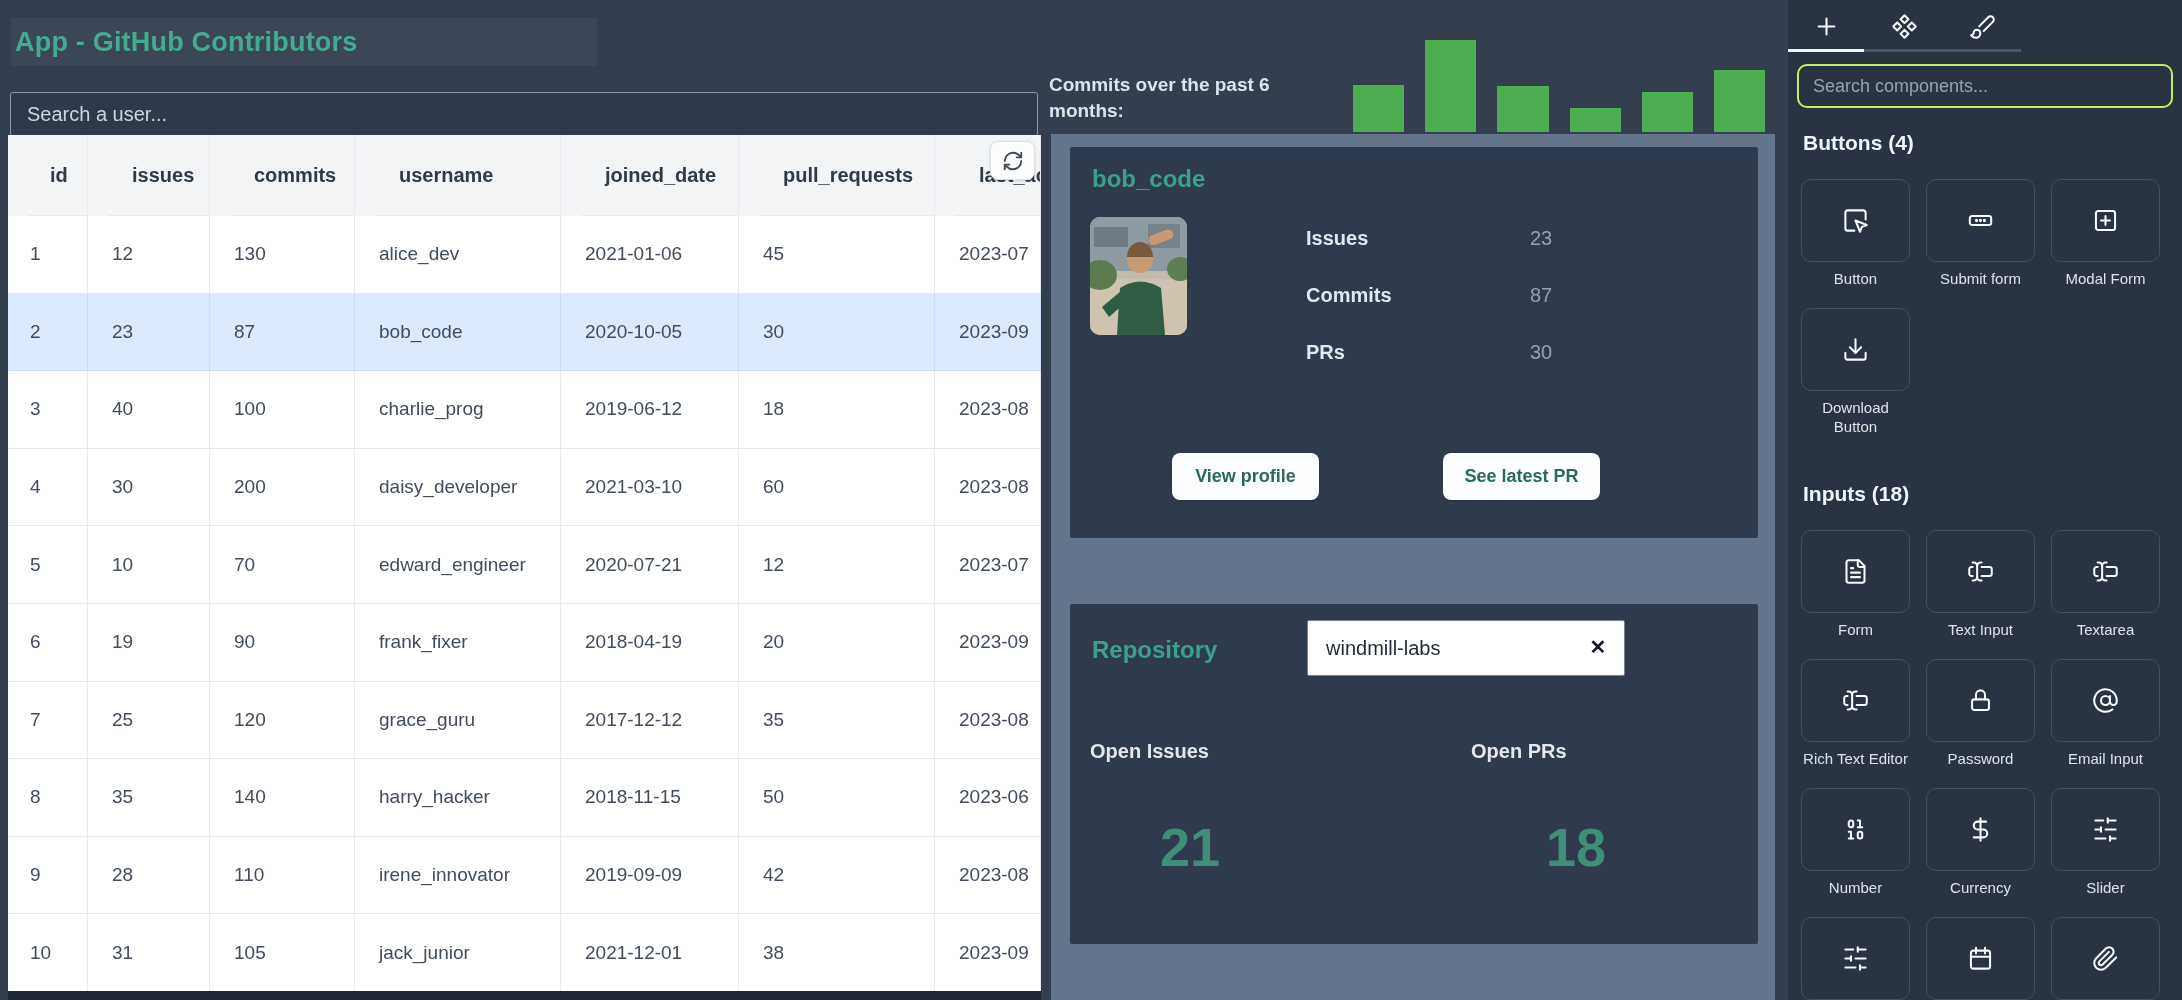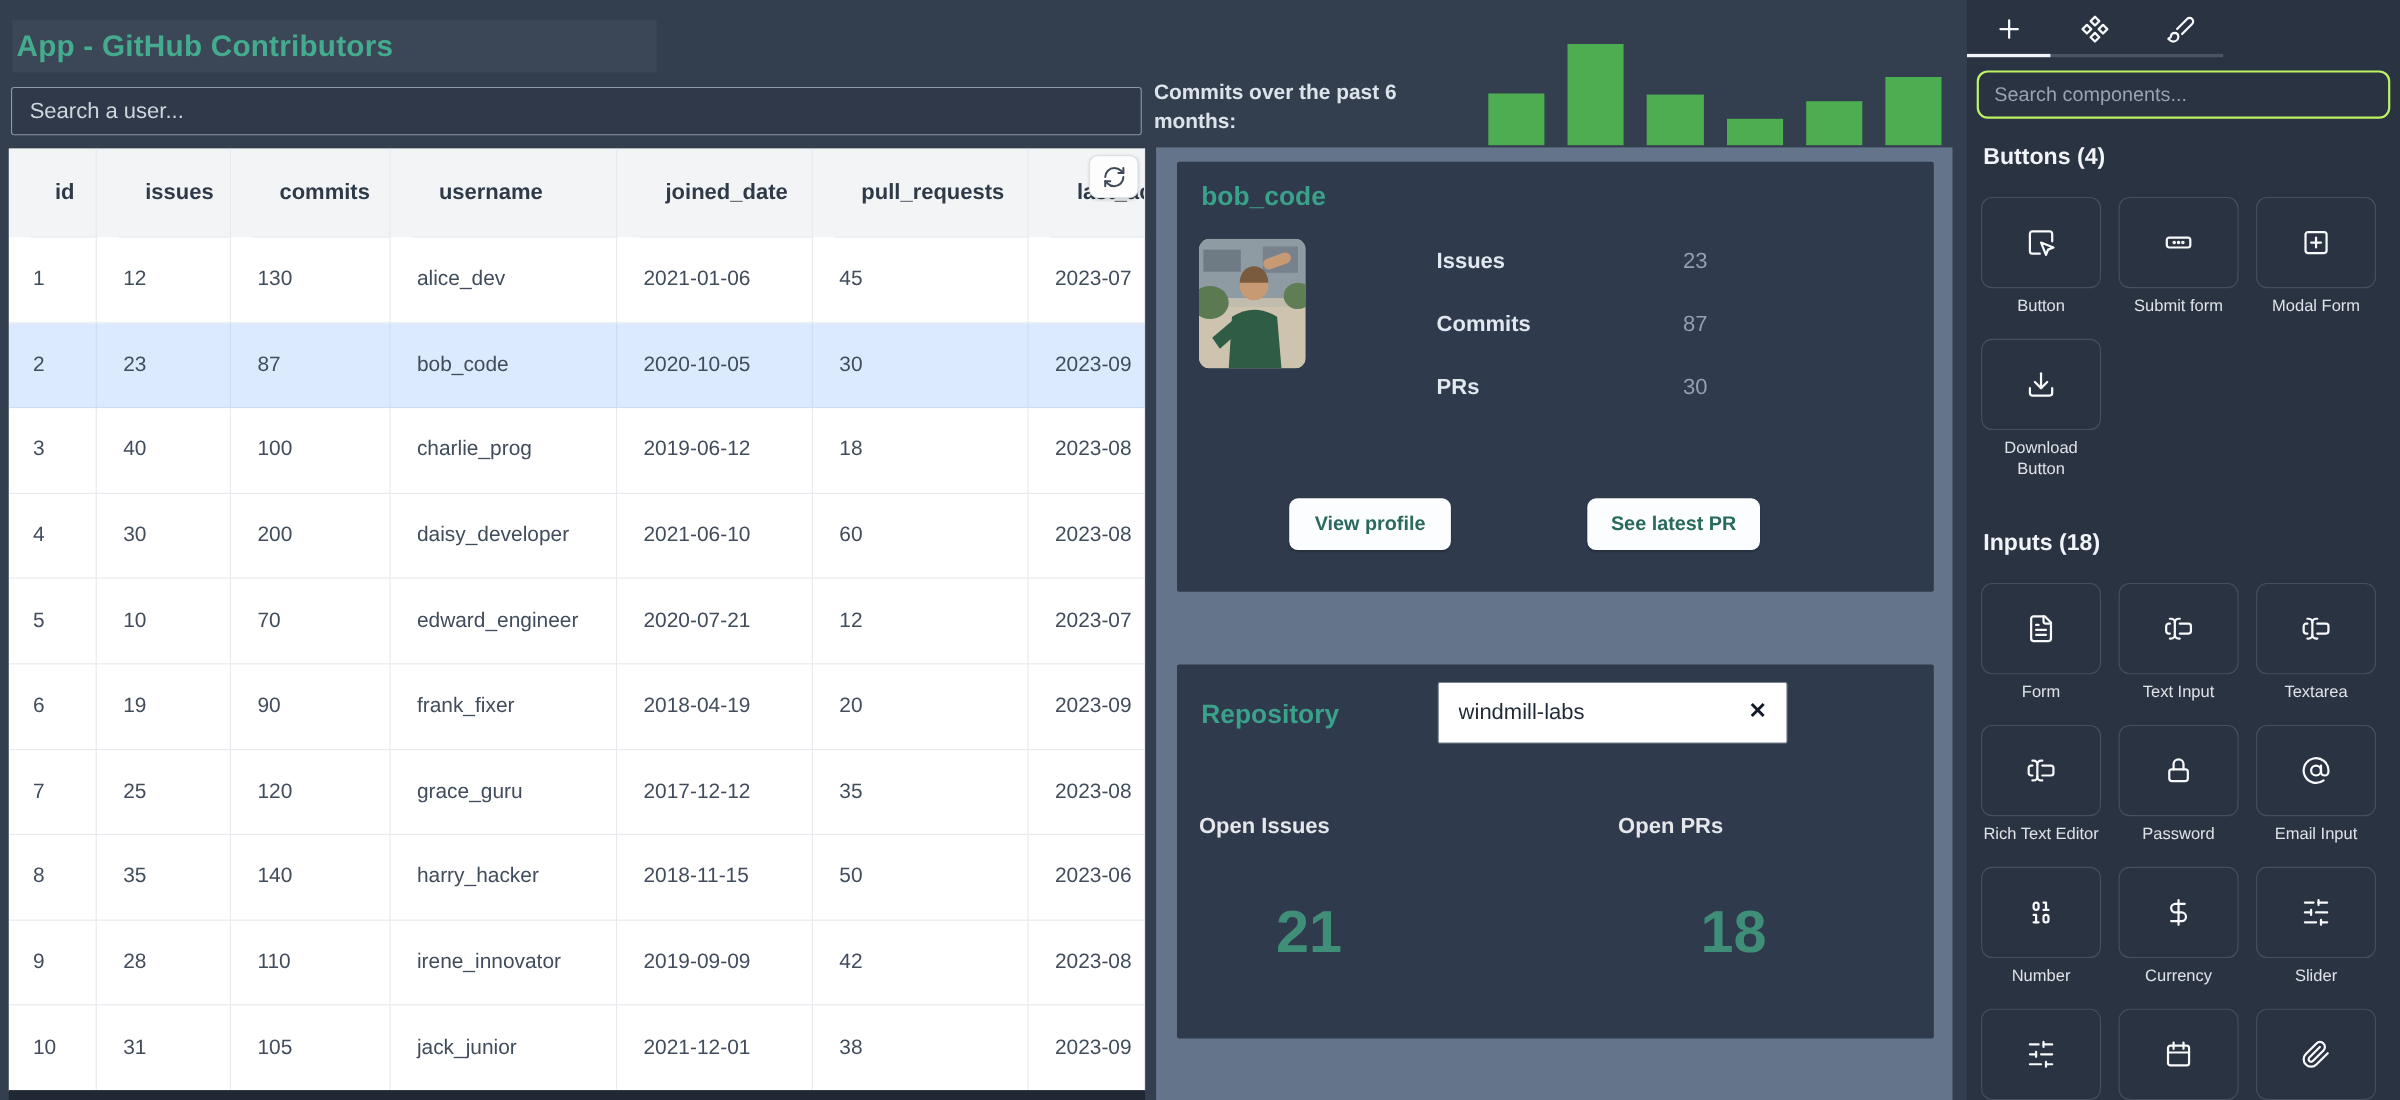--- a/index.html
+++ b/index.html
@@ -3,21 +3,21 @@
 <meta charset="utf-8">
 <style>
   * { box-sizing: border-box; margin: 0; padding: 0; }
   html,body { width:2182px; height:1000px; overflow:hidden; }
   body { background:#333e4f; font-family:"Liberation Sans", sans-serif; position:relative; }
 
   
   .title-box { position:absolute; left:11px; top:18px; width:586px; height:48px;
                background:rgba(255,255,255,0.045); display:flex; align-items:center; }
   .app-title { font-size:27px; font-weight:bold; color:#44ab8e; padding-left:4px; letter-spacing:.2px; }
-  .user-search { position:absolute; left:10px; top:79px; width:1028px; height:44px;
+  .user-search { position:absolute; left:10px; top:92px; width:1028px; height:44px;
                  background:rgba(0,0,0,0.07); border:1px solid #8d97a5; border-radius:3px;
                  color:#e5e9ee; font-size:20px; padding:0 16px; outline:none; font-family:inherit; }
   .user-search::placeholder { color:#cfd6de; }
 
   .wm-table { position:absolute; left:8px; top:135px; width:1033px; height:857px;
               background:#fff; overflow:hidden; }
   .tr { display:grid; grid-template-columns:80px 122px 145px 206px 178px 196px 106px;
         height:77.6px; background:#fff; }
   .tr.head { height:81px; background:#f3f4f6; }
   .tr.selected { background:#dbeafe; }
@@ -142,21 +142,21 @@
       <div class="td">charlie_prog</div>
       <div class="td">2019-06-12</div>
       <div class="td">18</div>
       <div class="td">2023-08</div>
     </div>
     <div class="tr">
       <div class="td">4</div>
       <div class="td">30</div>
       <div class="td">200</div>
       <div class="td">daisy_developer</div>
-      <div class="td">2021-06-10</div>
+      <div class="td">2021-03-10</div>
       <div class="td">60</div>
       <div class="td">2023-08</div>
     </div>
     <div class="tr">
       <div class="td">5</div>
       <div class="td">10</div>
       <div class="td">70</div>
       <div class="td">edward_engineer</div>
       <div class="td">2020-07-21</div>
       <div class="td">12</div>

